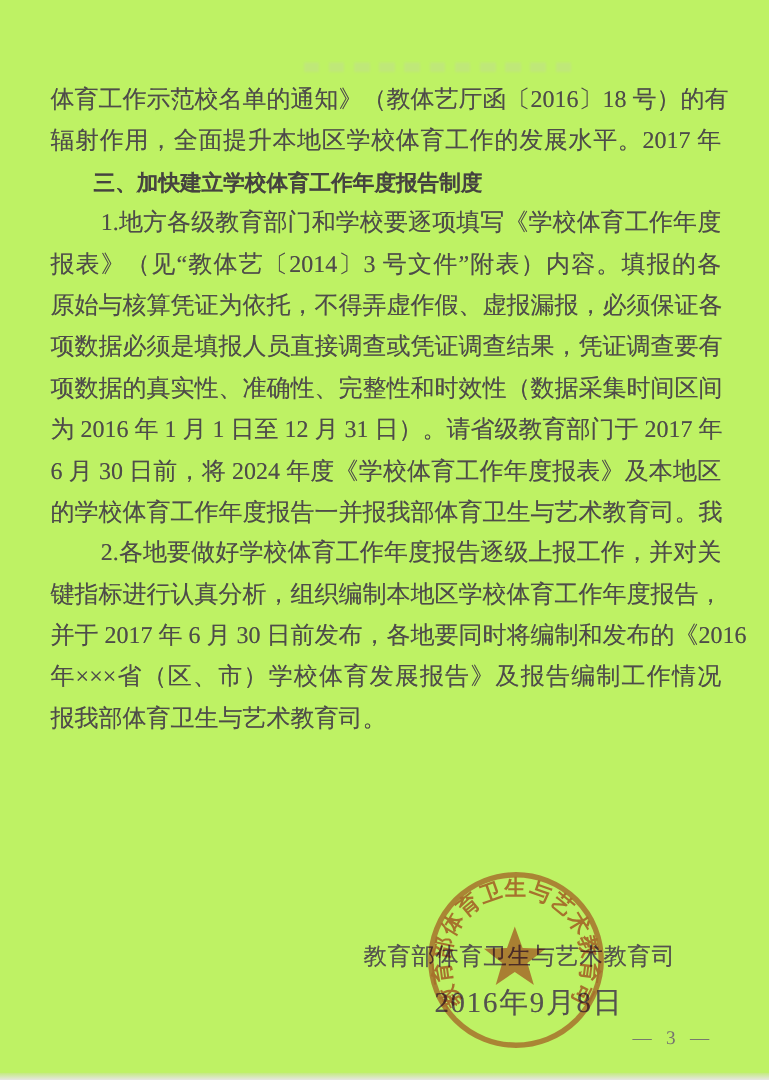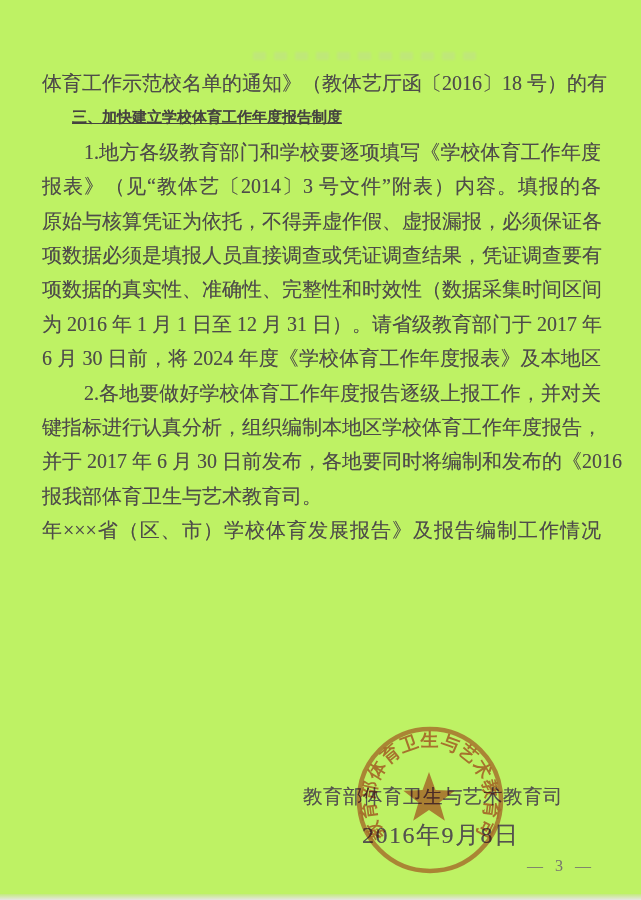--- a/index.html
+++ b/index.html
@@ -16,22 +16,22 @@
   .line {
     height:34.4px; line-height:34.4px;
     text-align:justify; text-align-last:justify;
     white-space:nowrap; overflow:visible;
     text-shadow:0 0 0.5px rgba(90,88,85,.55);
   }
   .line.last { text-align-last:left; }
   .line.indent { text-indent:2.1em; }
   .line.heading {
     font-family:"Liberation Sans", sans-serif;
-    font-weight:bold; color:#45433f; font-size:15px;
-    text-indent:2.0em; text-align-last:left;text-decoration:underline;
+    font-weight:bold; color:#45433f; font-size:18px;
+    text-indent:2.0em; text-align-last:left;
   }
   .sig-dept {
     position:absolute; left:303px; top:783px;
     font-size:19.5px; color:#54524e; letter-spacing:0.5px;
     text-shadow:0 0 0.5px rgba(90,88,85,.55);
   }
   .sig-date {
     position:absolute; left:362px; top:819px;
     font-size:24px; color:#54524e; letter-spacing:1.5px;
     text-shadow:0 0 0.5px rgba(90,88,85,.55);
@@ -60,33 +60,35 @@
 </style>
 </head>
 <body>
 
 <div class="page">
 
   <div class="smudge"></div>
 
   <div class="doc-body">
       <div class="line">体育工作示范校名单的通知》（教体艺厅函〔2016〕18 号）的有</div>
+      <div class="line">辐射作用，全面提升本地区学校体育工作的发展水平。2017 年</div>
       <div class="line heading">三、加快建立学校体育工作年度报告制度</div>
       <div class="line indent">1.地方各级教育部门和学校要逐项填写《学校体育工作年度</div>
       <div class="line">报表》（见“教体艺〔2014〕3 号文件”附表）内容。填报的各</div>
       <div class="line">原始与核算凭证为依托，不得弄虚作假、虚报漏报，必须保证各</div>
       <div class="line">项数据必须是填报人员直接调查或凭证调查结果，凭证调查要有</div>
       <div class="line">项数据的真实性、准确性、完整性和时效性（数据采集时间区间</div>
       <div class="line">为 2016 年 1 月 1 日至 12 月 31 日）。请省级教育部门于 2017 年</div>
       <div class="line">6 月 30 日前，将 2024 年度《学校体育工作年度报表》及本地区</div>
+      <div class="line">的学校体育工作年度报告一并报我部体育卫生与艺术教育司。我</div>
       <div class="line indent">2.各地要做好学校体育工作年度报告逐级上报工作，并对关</div>
       <div class="line">键指标进行认真分析，组织编制本地区学校体育工作年度报告，</div>
       <div class="line">并于 2017 年 6 月 30 日前发布，各地要同时将编制和发布的《2016</div>
+      <div class="line">年×××省（区、市）学校体育发展报告》及报告编制工作情况</div>
       <div class="line last">报我部体育卫生与艺术教育司。</div>
-      <div class="line">年×××省（区、市）学校体育发展报告》及报告编制工作情况</div>
     </div>
 
   <div class="sig-dept">教育部体育卫生与艺术教育司</div>
   <div class="sig-date">2016年9月8日</div>
 
   <svg class="seal-svg" viewBox="0 0 641 900" xmlns="http://www.w3.org/2000/svg">
     <defs>
       <path id="seal-arc" d="M 382,831 A 56,56 0 1 1 478,831" fill="none"></path>
     </defs>
     <circle cx="430" cy="800" r="71" fill="none" stroke="#d85a50" stroke-width="4.5" opacity="0.85"></circle>

